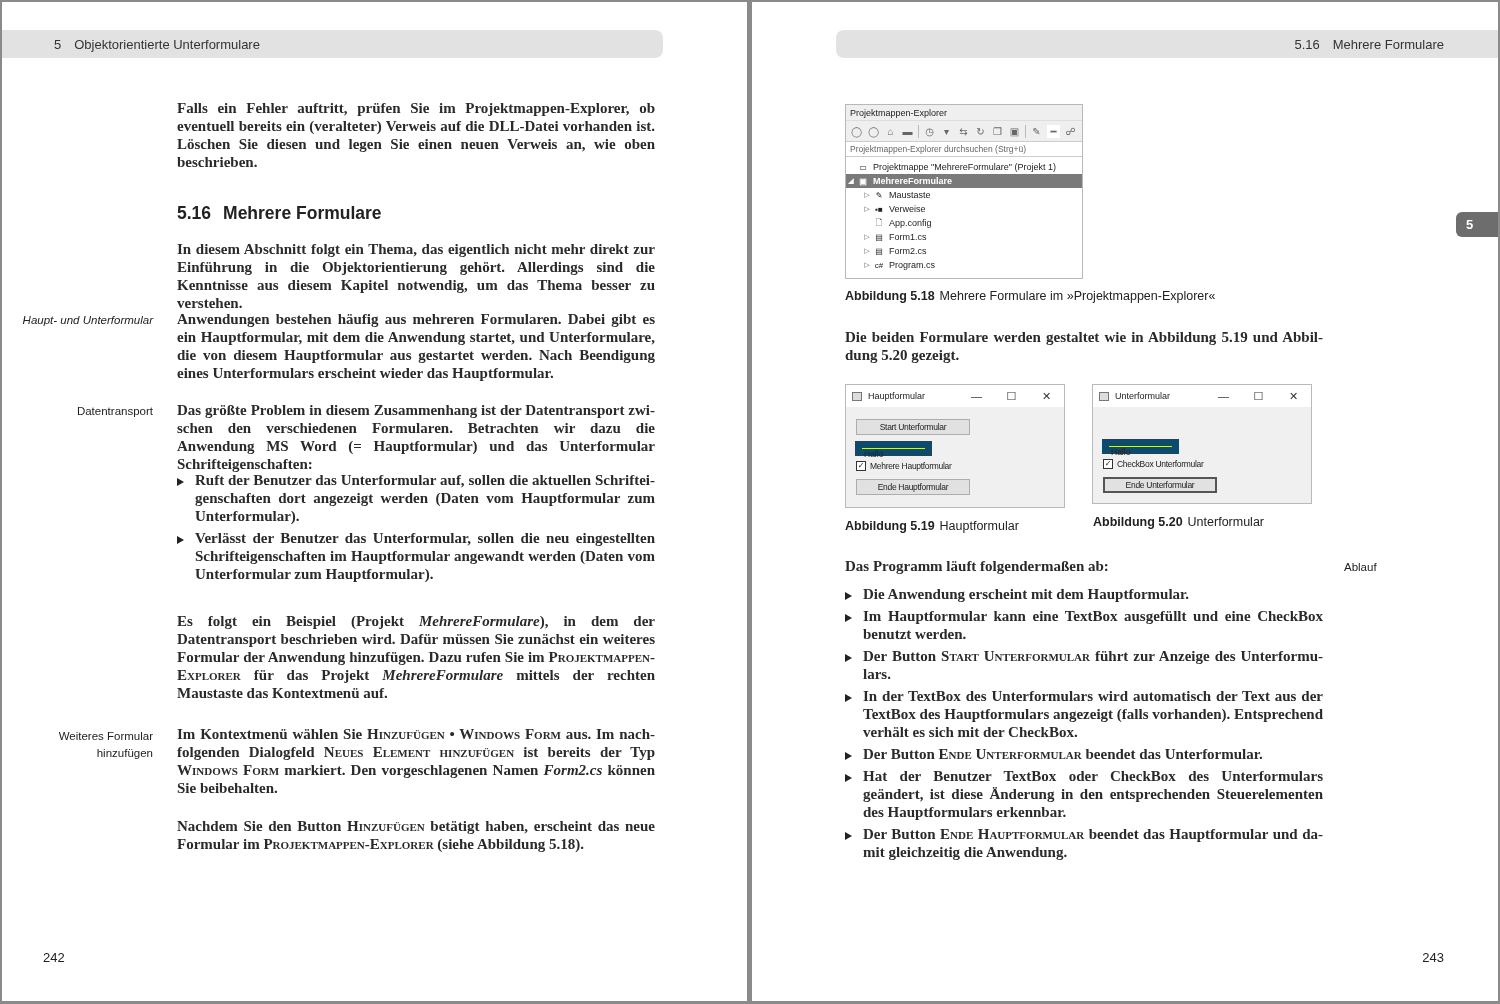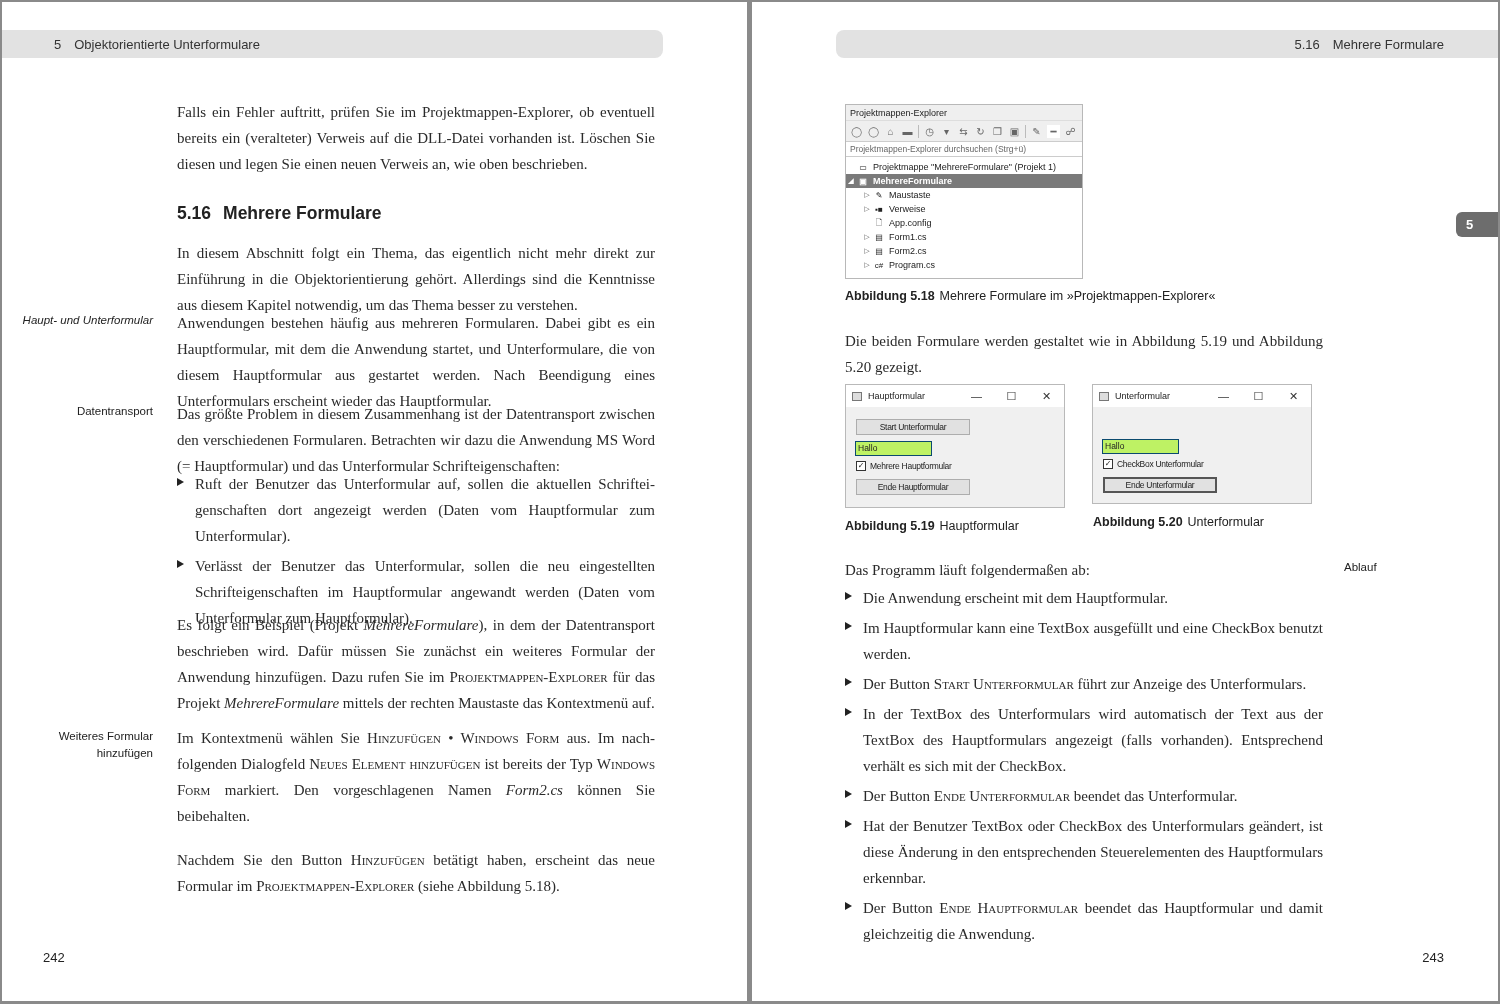--- a/index.html
+++ b/index.html
@@ -10,21 +10,21 @@
   .page.left { left: 2px; width: 745px; }
   .page.right { left: 752px; width: 746px; }
 
   .runhead { position: absolute; top: 28px; height: 28px; background: #e2e2e2;
              font-family: "Liberation Sans", sans-serif; font-size: 13px; color: #333;
              display: flex; align-items: center; }
   .left .runhead { left: 0; width: 661px; border-radius: 0 8px 8px 0; padding-left: 52px; }
   .right .runhead { left: 84px; width: 662px; border-radius: 8px 0 0 8px; justify-content: flex-end; padding-right: 54px; }
   .runhead .num { margin-right: 13px; }
 
-  .body-text { font-size: 15px; line-height: 26px; text-align: justify; hyphens: manual; }
+  .body-text { font-size: 15px; line-height: 18px; text-align: justify; hyphens: manual; font-weight: bold; }
   .left .body-text { position: absolute; left: 175px; width: 478px; }
   .right .body-text { position: absolute; left: 93px; width: 478px; }
 
   .sc { font-variant: small-caps; }
 
   .h2 { position: absolute; left: 175px; top: 201px; font-family: "Liberation Sans", sans-serif;
         font-size: 17.5px; color: #222; }
   .h2 .secnum { margin-right: 12px; }
 
   .margin-note { position: absolute; right: 594px; width: 150px; text-align: right;
@@ -68,21 +68,21 @@
   .win { position: absolute; width: 220px; border: 1px solid #b9b9b9; background: #f0f0f0;
          font-family: "Liberation Sans", sans-serif; font-size: 9px; color: #222; }
   .win .wtitle { height: 22px; background: #fff; display: flex; align-items: center; padding-left: 6px; }
   .win .wtitle .appico { width: 10px; height: 9px; border: 1px solid #777; margin-right: 6px; background: #ddd; }
   .win .wtitle .wname { flex: 1; }
   .win .wctl { width: 35px; text-align: center; font-size: 11px; color: #333; }
   .win .wbody { position: relative; height: 100px; }
   .win .btn { position: absolute; left: 10px; width: 114px; height: 16px; background: #e1e1e1; border: 1px solid #adadad;
               text-align: center; line-height: 14px; font-size: 8.5px; letter-spacing: -0.3px; }
   .win .btn.focus { border: 2px solid #555; line-height: 12px; }
-  .win .tbx { position: absolute; left: 9px; width: 77px; height: 15px; background: #bef264; border: 1px solid #0c4a6e;
+  .win .tbx { position: absolute; left: 9px; width: 77px; height: 15px; background: #bef264; border: 7px solid #0c4a6e;
               padding-left: 2px; line-height: 13px; font-size: 8.5px; }
   .win .chk { position: absolute; left: 10px; display: flex; align-items: center; font-size: 8.5px; letter-spacing: -0.3px; }
   .win .chk .box { width: 10px; height: 10px; border: 1px solid #333; background: #fff; margin-right: 4px; font-size: 8px; line-height: 8px; text-align: center; }
 </style>
 </head>
 <body>
 
 <div class="page left">
   <div class="runhead">
     <span class="num">5</span>
@@ -110,21 +110,21 @@
 
   <p class="body-text" style="top:610px;">
     <span>Es folgt ein Beispiel (Projekt </span><i>MehrereFormulare</i><span>), in dem der Datentransport beschrieben wird. Dafür müssen Sie zunächst ein weiteres Formular der Anwendung hinzufügen. Dazu rufen Sie im </span><span class="sc">Projektmappen-Explorer</span><span> für das Projekt </span><i>MehrereFormulare</i><span> mittels der rechten Maustaste das Kon­textmenü auf.</span>
   </p>
 
   <div class="margin-note" style="top:726px;">Weiteres Formular hinzufügen</div>
   <p class="body-text" style="top:723px;">
     <span>Im Kontextmenü wählen Sie </span><span class="sc">Hinzufügen • Windows Form</span><span> aus. Im nach­folgenden Dialogfeld </span><span class="sc">Neues Element hinzufügen</span><span> ist bereits der Typ </span><span class="sc">Windows Form</span><span> markiert. Den vorgeschlagenen Namen </span><i>Form2.cs</i><span> können Sie beibehalten.</span>
   </p>
 
-  <p class="body-text" style="top:815px;margin-top:30px;">
+  <p class="body-text" style="top:815px;">
     <span>Nachdem Sie den Button </span><span class="sc">Hinzufügen</span><span> betätigt haben, erscheint das neue Formular im </span><span class="sc">Projektmappen-Explorer</span><span> (siehe Abbildung 5.18).</span>
   </p>
 
   <div class="pagenum">242</div>
 </div>
 
 <div class="page right">
   <div class="runhead">
     <span class="num">5.16</span>
     <span>Mehrere Formulare</span>

